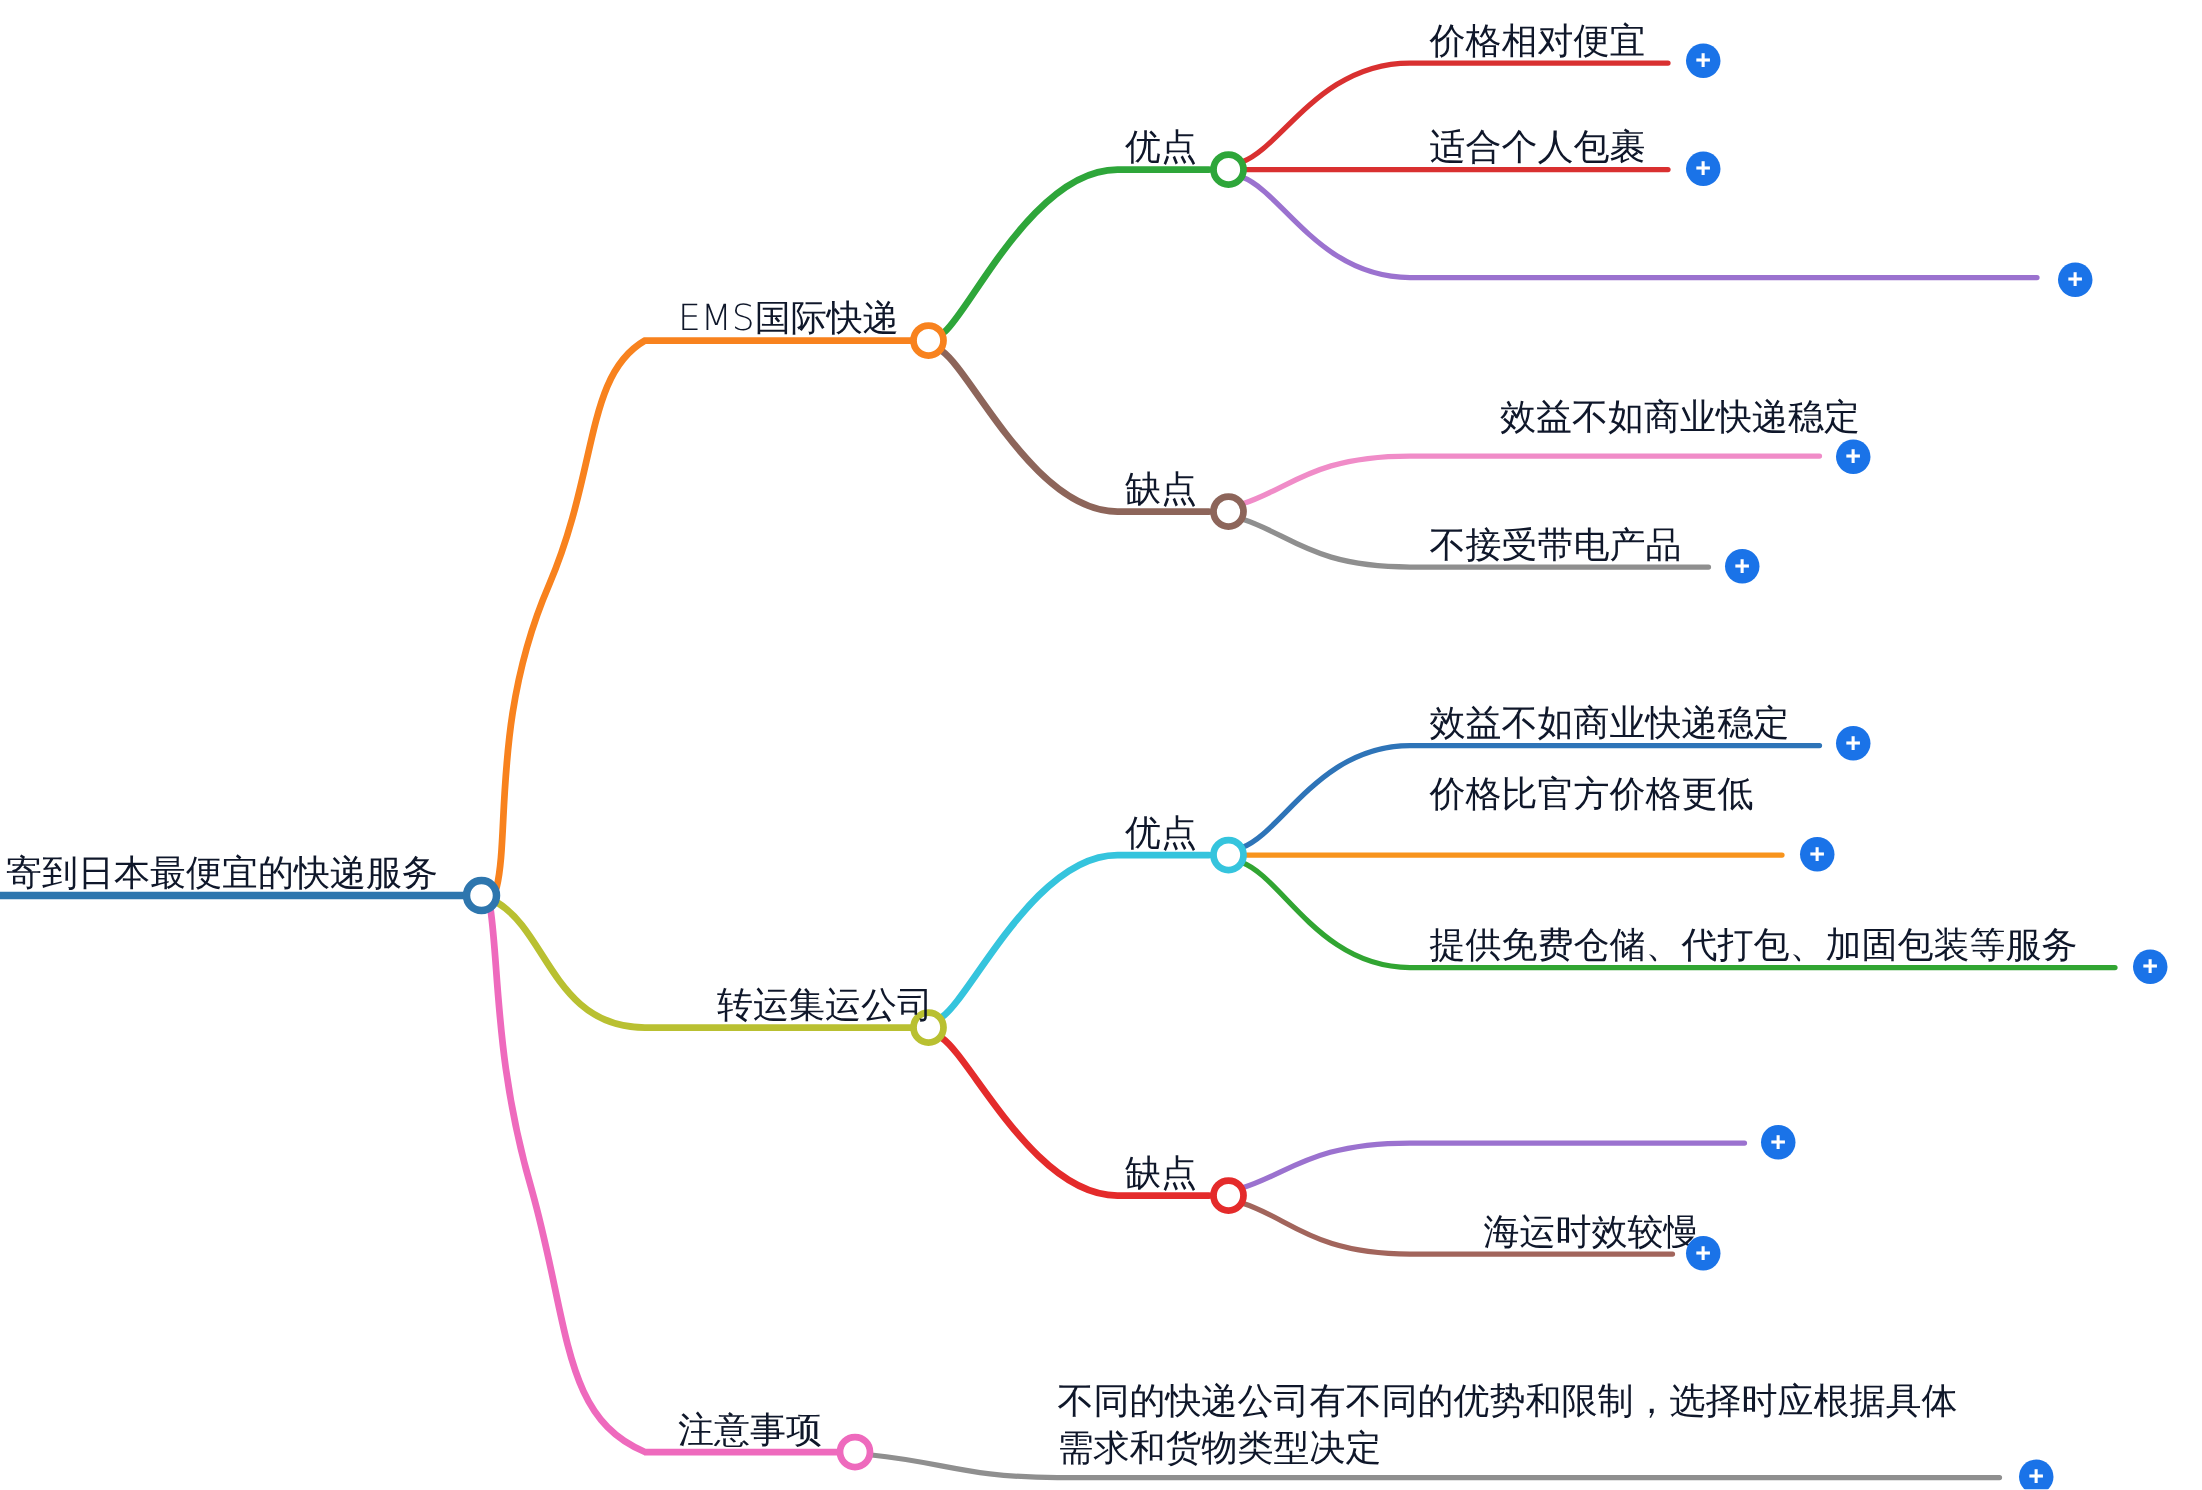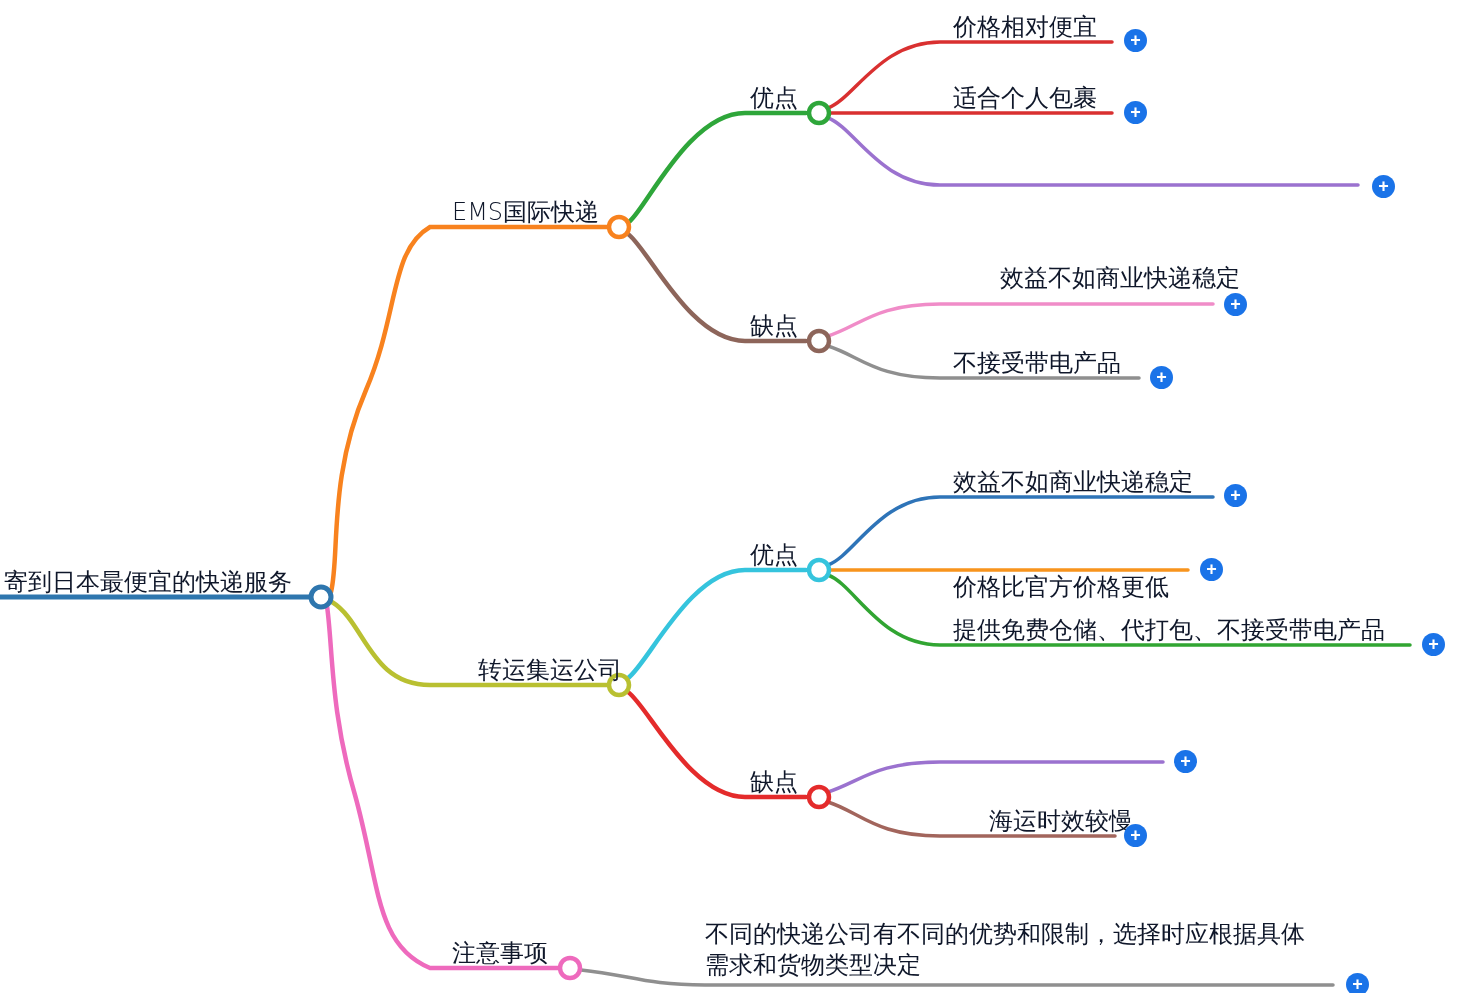--- a/index.html
+++ b/index.html
@@ -69,22 +69,22 @@
   <div class="label" style="left:750px;top:82px;">优点</div>
   <div class="label" style="left:953px;top:11px;">价格相对便宜</div>
   <div class="label" style="left:953px;top:82px;">适合个人包裹</div>
   <div class="label" style="left:750px;top:310px;">缺点</div>
   <div class="label" style="left:953px;top:262px;margin-left:47px;">效益不如商业快递稳定</div>
   <div class="label" style="left:953px;top:347px;">不接受带电产品</div>
 
   <div class="label" style="left:478px;top:654px;">转运集运公司</div>
   <div class="label" style="left:750px;top:539px;">优点</div>
   <div class="label" style="left:953px;top:466px;">效益不如商业快递稳定</div>
-  <div class="label" style="left:953px;top:571px;">价格比官方价格更低</div>
-  <div class="label" style="left:953px;top:614px;">提供免费仓储、代打包、不接受带电产品</div>
+  <div class="label" style="left:953px;top:513px;">价格比官方价格更低</div>
+  <div class="label" style="left:953px;top:614px;">提供免费仓储、代打包、加固包装等服务</div>
   <div class="label" style="left:750px;top:766px;">缺点</div>
   <div class="label" style="left:953px;top:805px;margin-left:36px;">海运时效较慢</div>
 
   <div class="label" style="left:452px;top:937px;">注意事项</div>
   <div class="label wrap" style="left:705px;top:919px;">不同的快递公司有不同的优势和限制，选择时应根据具体需求和货物类型决定</div>
 
   <button class="add-btn" style="left:1124px;top:29px;">+</button>
   <button class="add-btn" style="left:1124px;top:101px;">+</button>
   <button class="add-btn" style="left:1372px;top:175px;">+</button>
   <button class="add-btn" style="left:1224px;top:293px;">+</button>

